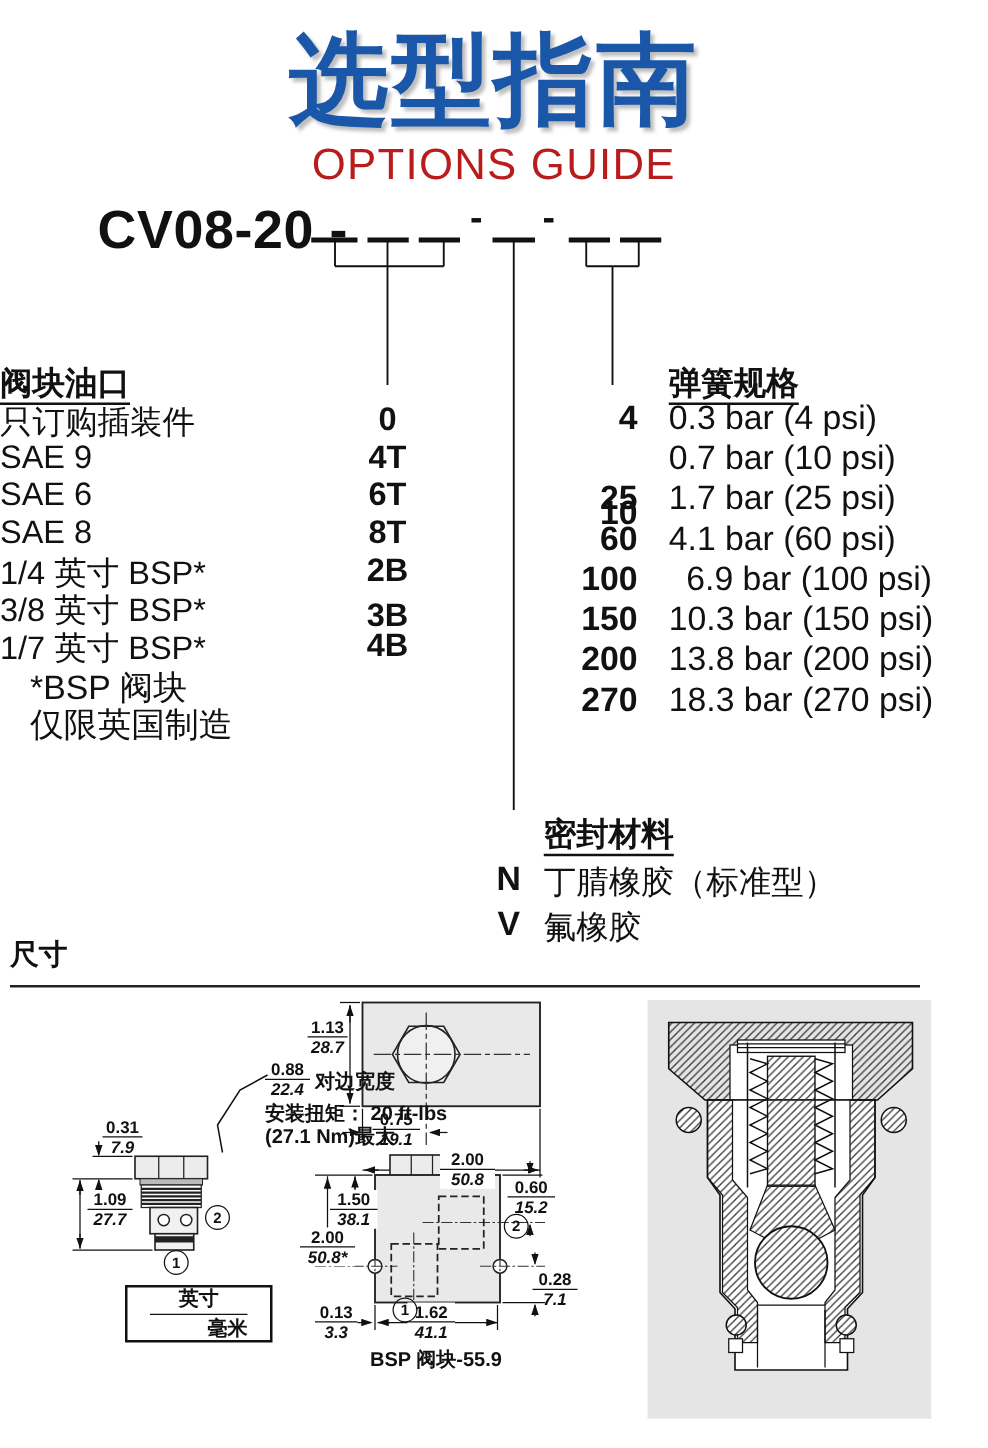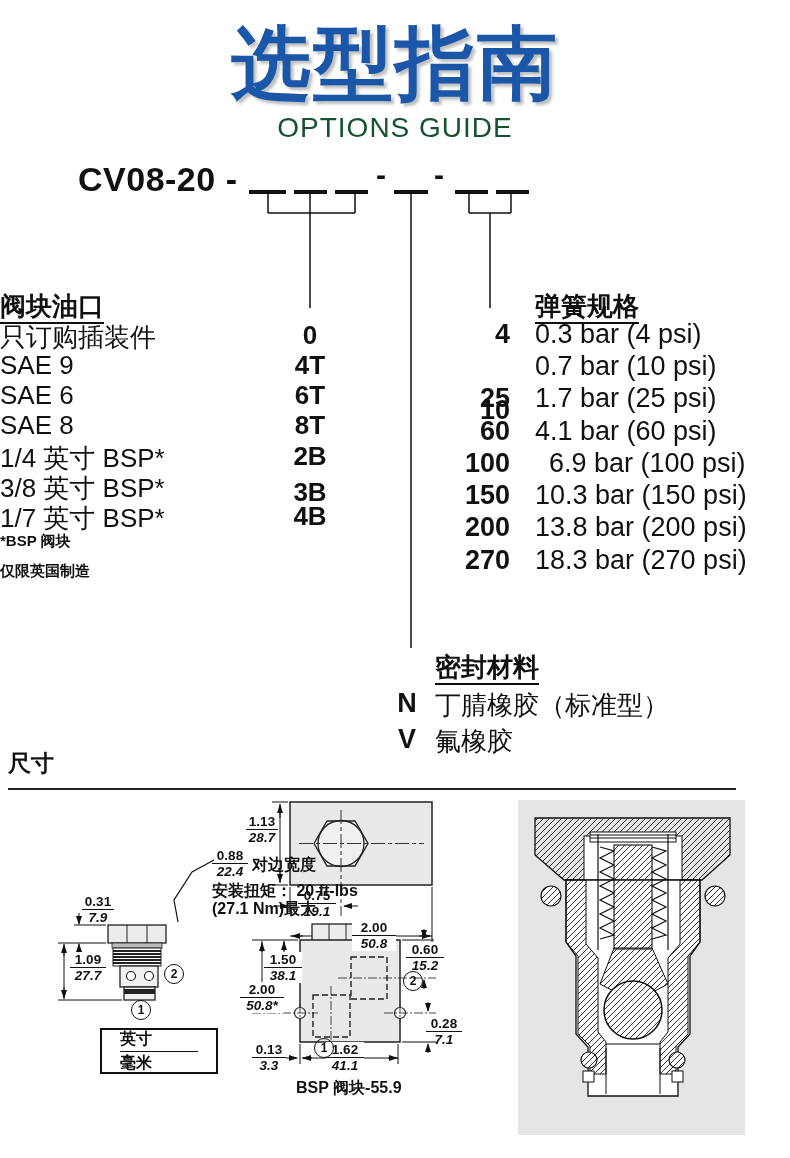--- a/index.html
+++ b/index.html
@@ -3,45 +3,45 @@
 <meta charset="utf-8">
 <style>
   html,body{margin:0;padding:0;background:#fff;}
   #page{position:relative;width:790px;height:1158px;background:#fff;overflow:hidden;
         font-family:"Liberation Sans","DejaVu Sans",sans-serif;color:#111;}
   .abs{position:absolute;}
   #line-art{position:absolute;left:0;top:0;width:790px;height:1158px;z-index:1;}
   .txt{position:absolute;z-index:2;white-space:nowrap;}
   #title-zh{left:0;right:0;top:16px;text-align:center;font-size:80px;line-height:96px;font-weight:bold;
             letter-spacing:2px;color:#1b57a9;text-shadow:3px 3px 3px rgba(110,110,110,.45);}
-  #title-en{left:0;right:0;top:112px;text-align:center;font-size:28px;color:#14532d;letter-spacing:1px;}
-  #model-prefix{left:78px;top:160px;font-size:34px;font-weight:bold;letter-spacing:.5px;}
+  #title-en{left:0;right:0;top:112px;text-align:center;font-size:35px;color:#b91c1c;letter-spacing:1px;}
+  #model-prefix{left:78px;top:160px;font-size:43px;font-weight:bold;letter-spacing:.5px;}
   .code-sep{font-size:30px;font-weight:bold;}
   .hdr{font-size:26px;font-weight:bold;border-bottom:2px solid #111;padding-bottom:1px;}
   .rt{left:0;width:256px;text-align:left;}
   .port-label{font-size:26px;}
   .port-code{left:284px;width:52px;text-align:center;font-size:26px;font-weight:bold;}
-  .foot{font-size:15px;font-weight:bold;}
+  .foot{font-size:27px;font-weight:normal;margin-left:24px;}
   .spr-code{left:418px;width:92px;text-align:right;font-size:27px;font-weight:bold;}
   .spr-label{left:535px;font-size:27px;}
   .seal-code{left:390px;width:34px;text-align:center;font-size:27px;font-weight:bold;}
   .seal-label{left:435px;font-size:26px;}
   #dims-header{left:8px;top:748px;font-size:23px;font-weight:bold;}
   #dims-rule{left:8px;top:788px;width:728px;height:2px;background:#222;z-index:2;}
   .frac{position:absolute;z-index:3;text-align:center;font-weight:bold;font-size:13.5px;line-height:1.12;color:#111;}
   .frac .t{border-bottom:1.4px solid #111;padding:0 2px;}
   .frac .b{font-style:italic;padding:0 2px;}
   .wbg{background:#fff;}
   .note{font-size:16px;font-weight:bold;z-index:3;}
   .circ{position:absolute;z-index:3;width:18px;height:18px;border:1.6px solid #111;border-radius:50%;
         font-size:12px;font-weight:bold;line-height:18px;text-align:center;background:transparent;}
   #legend-box{left:100px;top:1028px;width:114px;height:42px;border:2px solid #111;z-index:3;
               display:flex;flex-direction:column;align-items:center;justify-content:center;background:#fff;}
-  #legend-box .lg-t{font-size:16px;font-weight:bold;border-bottom:1.5px solid #111;width:78px;text-align:left;padding-bottom:1px;}
-  #legend-box .lg-b{font-size:16px;font-weight:bold;width:78px;text-align:left;padding-top:1px;}
+  #legend-box .lg-t{font-size:16px;font-weight:bold;border-bottom:1.5px solid #111;width:78px;text-align:center;padding-bottom:1px;}
+  #legend-box .lg-b{font-size:16px;font-weight:bold;width:78px;text-align:right;padding-top:1px;}
   .caption{font-size:16px;font-weight:bold;z-index:3;}
 </style>
 </head>
 <body>
 
 <div id="page">
 
   <svg id="line-art" viewBox="0 0 790 1158">
     <defs>
       <marker id="ar" markerWidth="9" markerHeight="6" refX="8" refY="3" orient="auto" markerUnits="userSpaceOnUse">

